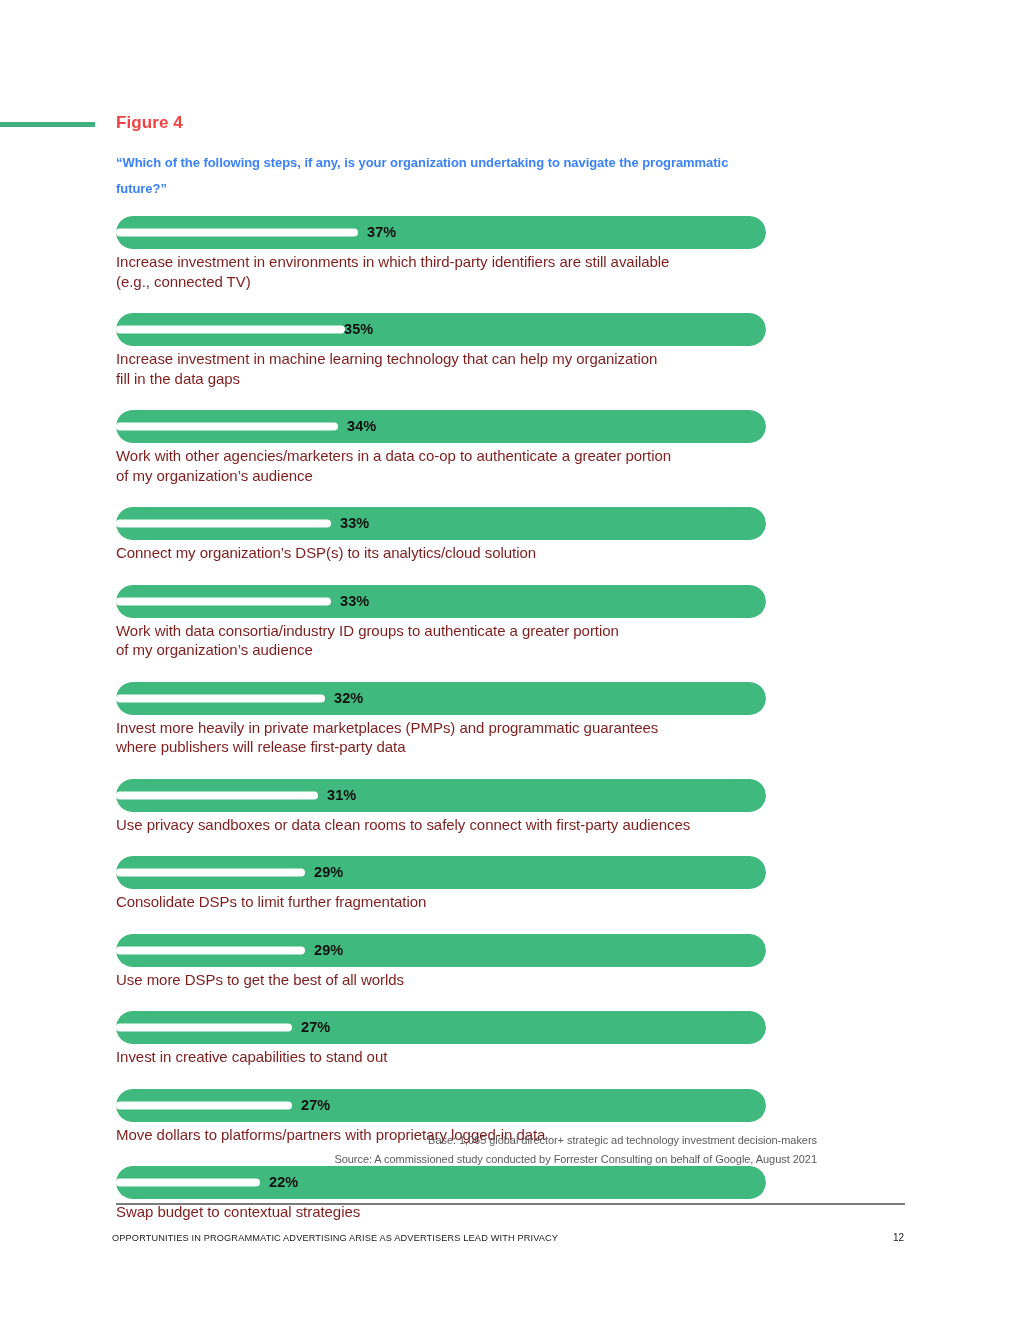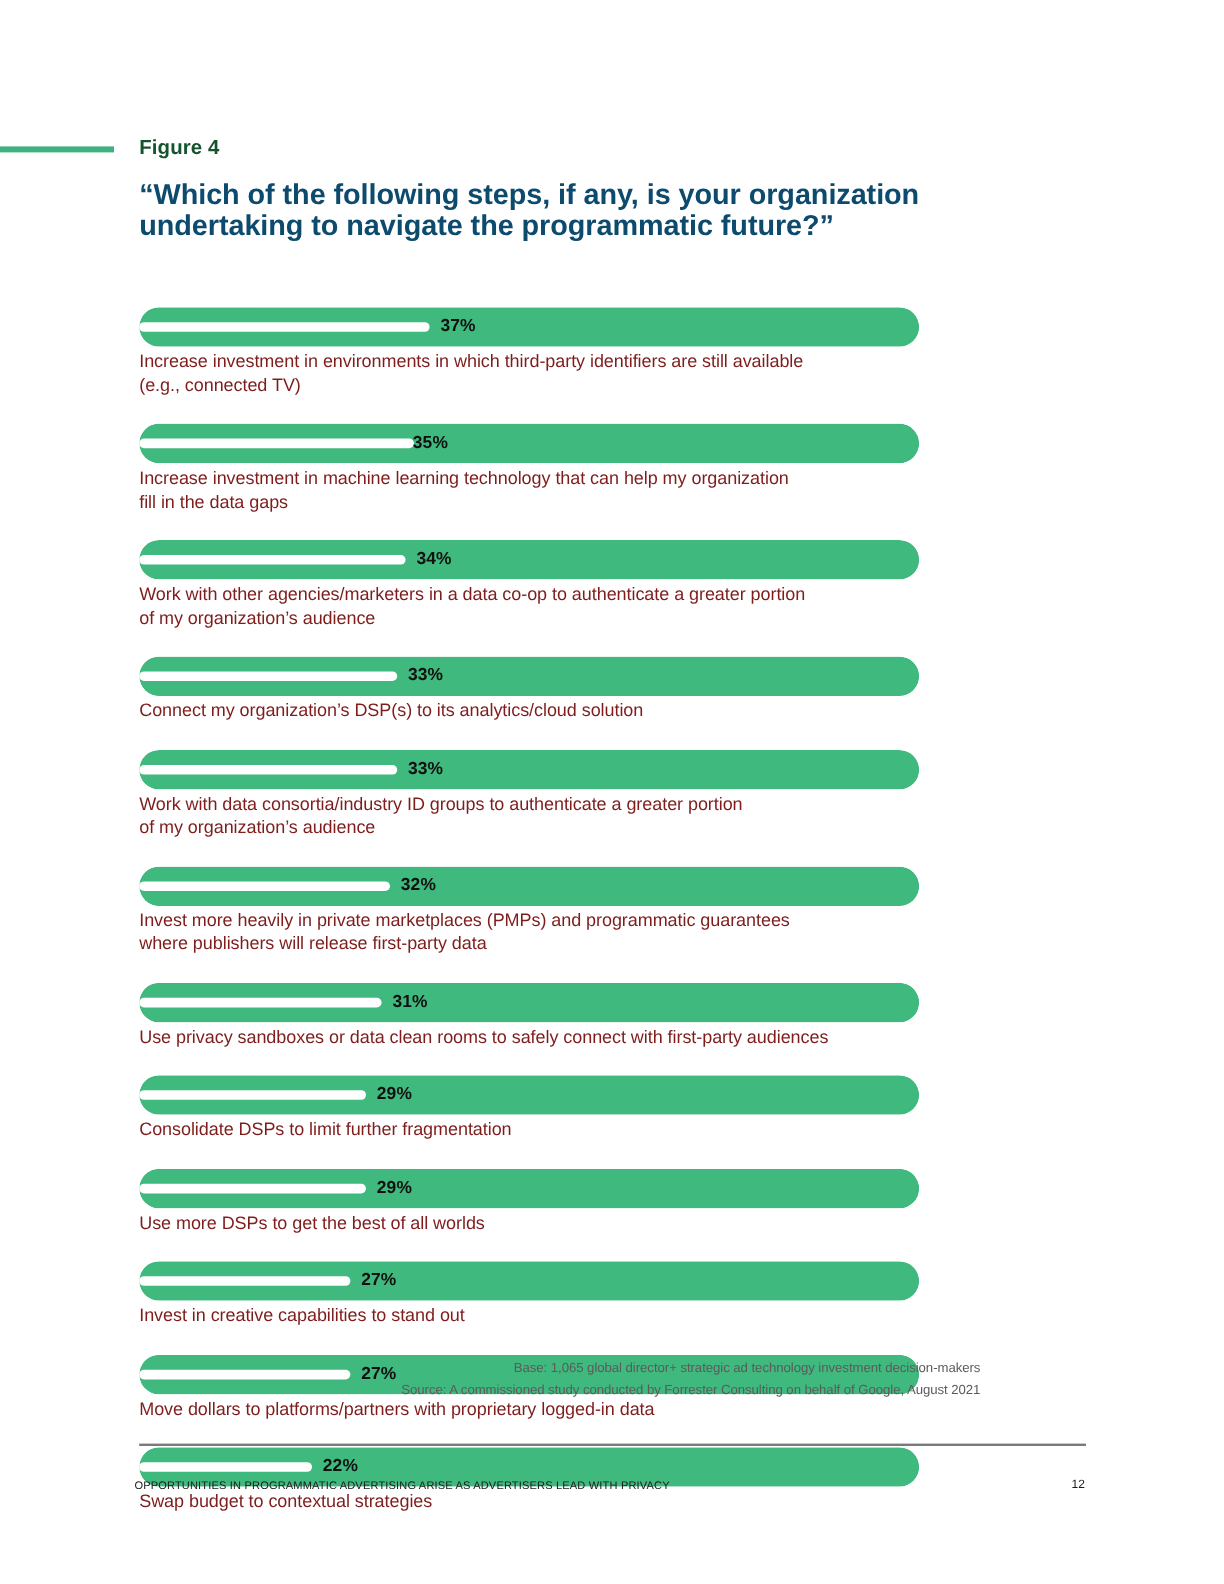--- a/index.html
+++ b/index.html
@@ -27,41 +27,40 @@
   }
 
   
   #figure-label {
     position: absolute;
     left: 116px;
     top: 113px;
     font-size: 17px;
     font-weight: bold;
     letter-spacing: 0.1px;
-    color: #14532d;
+    color: #ef4444;
   }
   #figure-question {
     position: absolute;
     left: 116px;
     top: 150px;
     width: 660px;
-    font-size: 24px;
+    font-size: 13px;
     font-weight: bold;
     line-height: 26px;
-    color: #0c4a6e;
+    color: #3b82f6;
     letter-spacing: -0.05px;
   }
 
   
   #chart {
     position: absolute;
     left: 116px;
     top: 216px;
     width: 652px;
-    margin-top: 40px;
   }
   .bar-row {
     position: relative;
     margin-bottom: 22px;
   }
   .bar-row:last-child { margin-bottom: 0; }
 
   .bar-graphic {
     position: relative;
     width: 650px;

